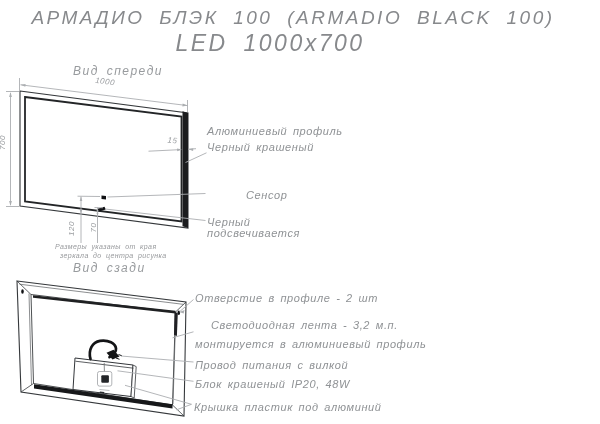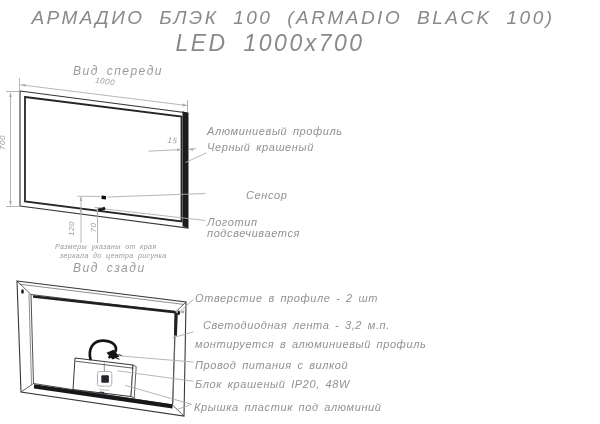--- a/index.html
+++ b/index.html
@@ -141,28 +141,28 @@
 
   <div class="lbl dim" style="left:92px;top:78px;width:26px;text-align:center;transform:rotate(7.5deg);">1000</div>
   <div class="lbl dim rot" style="left:-9px;top:137px;width:27px;height:11px;">700</div>
   <div class="lbl dim" style="left:164px;top:137px;width:17px;text-align:center;transform:rotate(6deg);">15</div>
   <div class="lbl dim rot" style="left:59px;top:223px;width:29px;height:11px;">120</div>
   <div class="lbl dim rot" style="left:83px;top:222px;width:25px;height:11px;">70</div>
 
   <div class="lbl co" style="left:207px;top:126px;">Алюминиевый профиль</div>
   <div class="lbl co" style="left:207px;top:142px;">Черный крашеный</div>
   <div class="lbl co" style="left:200px;top:190px;margin-left:46px;">Сенсор</div>
-  <div class="lbl co" style="left:207px;top:216.5px;">Логотип</div>
+  <div class="lbl co" style="left:207px;top:216.5px;">Черный</div>
   <div class="lbl co" style="left:207px;top:216px;margin-top:12px;">подсвечивается</div>
 
   <div class="lbl note" style="left:55px;top:243px;">Размеры указаны от края</div>
   <div class="lbl note" style="left:60px;top:251.5px;">зеркала до центра рисунка</div>
 
   <div class="lbl viewlbl" style="left:73px;top:262px;text-align:right;">Вид сзади</div>
 
   <div class="lbl co" style="left:195px;top:292.5px;">Отверстие в профиле - 2 шт</div>
-  <div class="lbl co" style="left:203px;top:319.5px;">Светодиодная лента - 3,2 м.п.</div>
+  <div class="lbl co" style="left:211px;top:319.5px;">Светодиодная лента - 3,2 м.п.</div>
   <div class="lbl co" style="left:195px;top:338.5px;">монтируется в алюминиевый профиль</div>
   <div class="lbl co" style="left:195px;top:360px;">Провод питания с вилкой</div>
   <div class="lbl co" style="left:195px;top:378.5px;">Блок крашеный IP20, 48W</div>
   <div class="lbl co" style="left:194px;top:402px;">Крышка пластик под алюминий</div>
 
 </div>
 
 </body></html>

